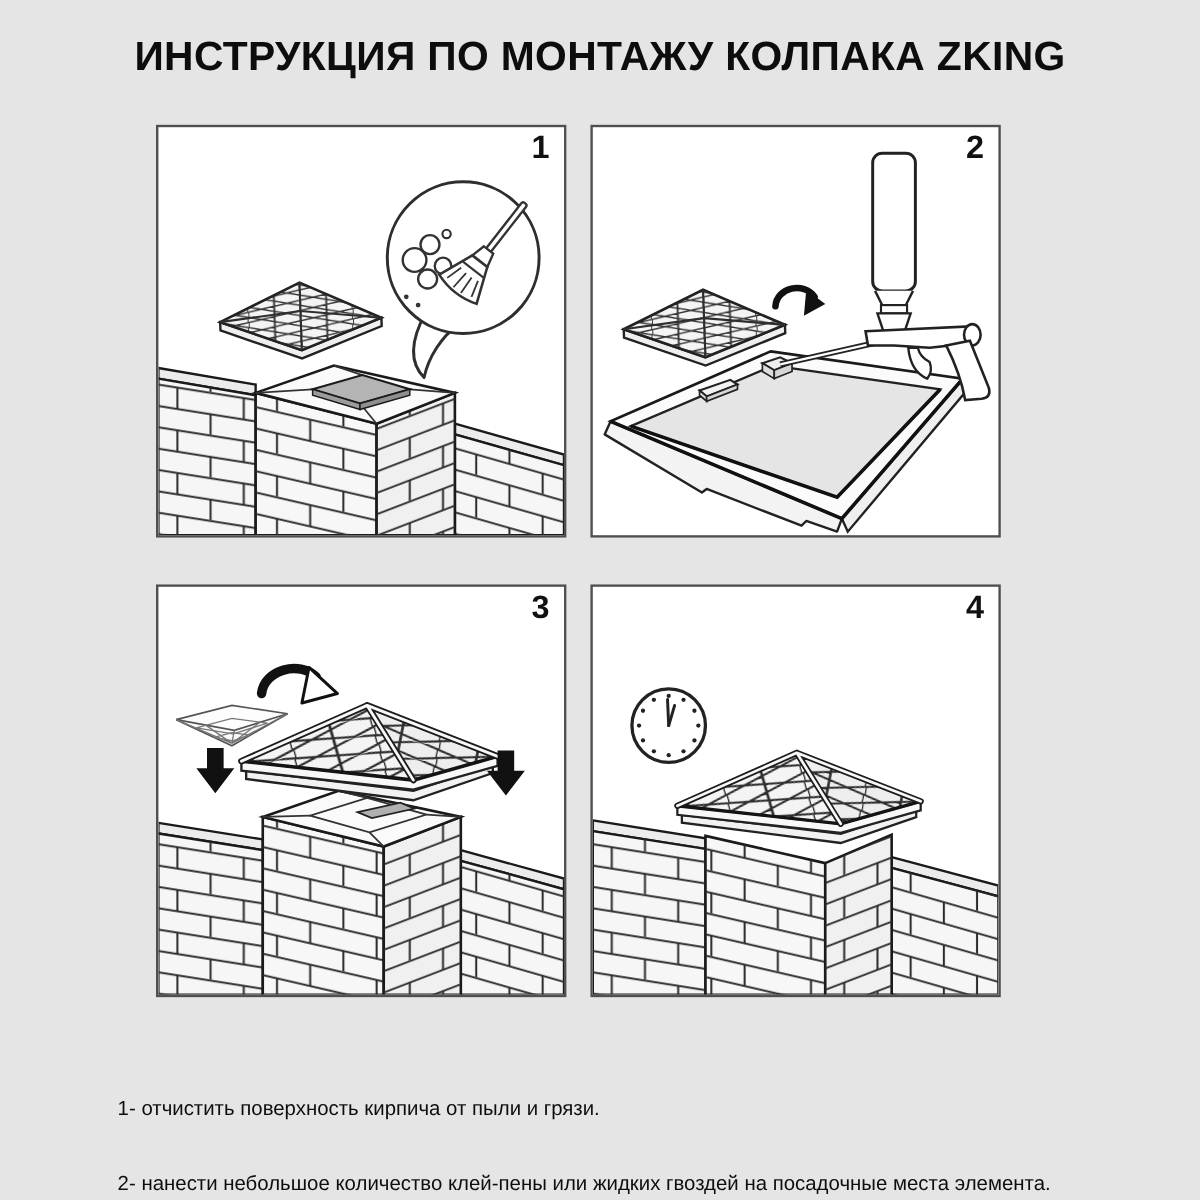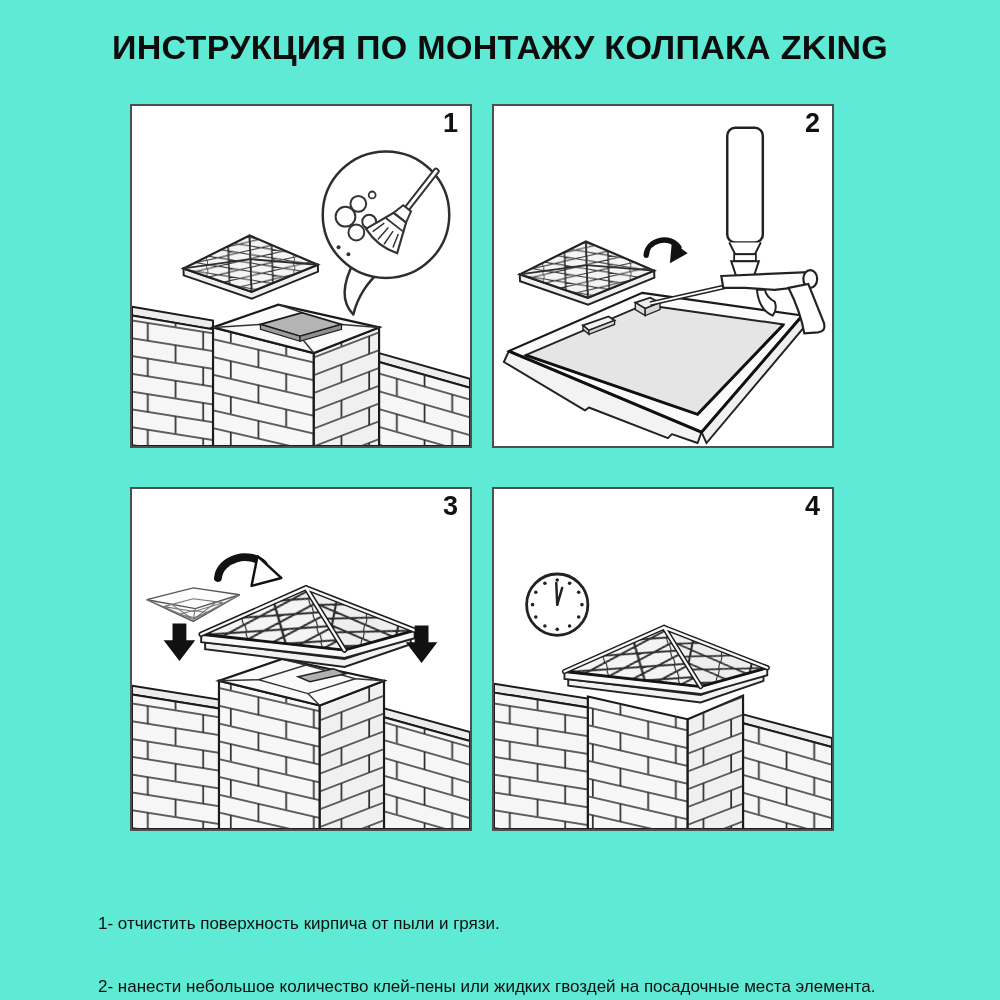--- a/index.html
+++ b/index.html
@@ -1,16 +1,16 @@
 <!DOCTYPE html>
 <html><head>
 <meta charset="utf-8">
 <style>
   html,body{margin:0;padding:0;background:#fff;}
-  .page{position:relative;width:1000px;height:1000px;background:#5eead4;
+  .page{position:relative;width:1000px;height:1000px;background:#e5e5e5;
         font-family:"Liberation Sans",sans-serif;overflow:hidden;}
   .title{position:absolute;left:0;top:28px;width:100%;text-align:center;
          font-size:34px;font-weight:bold;letter-spacing:.3px;color:#0d0d0d;white-space:nowrap;}
   .grid{position:absolute;left:130px;top:104px;display:grid;
         grid-template-columns:342px 342px;grid-auto-rows:344px;
         column-gap:20px;row-gap:39px;}
   .panel{position:relative;border:2px solid #4f4f4f;box-sizing:border-box;
          background:#fff;overflow:hidden;}
   .panel svg.scene{position:absolute;left:0;top:0;width:100%;height:100%;}
   .num{position:absolute;top:4px;right:12px;font-size:27px;font-weight:bold;color:#111;line-height:1;}

